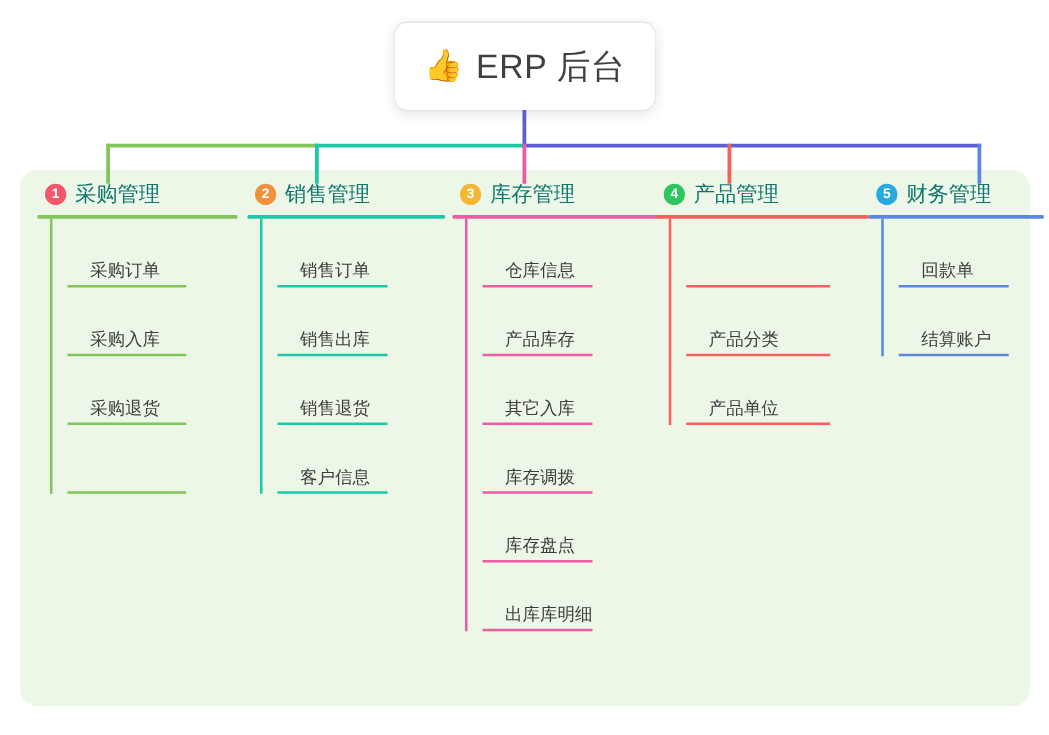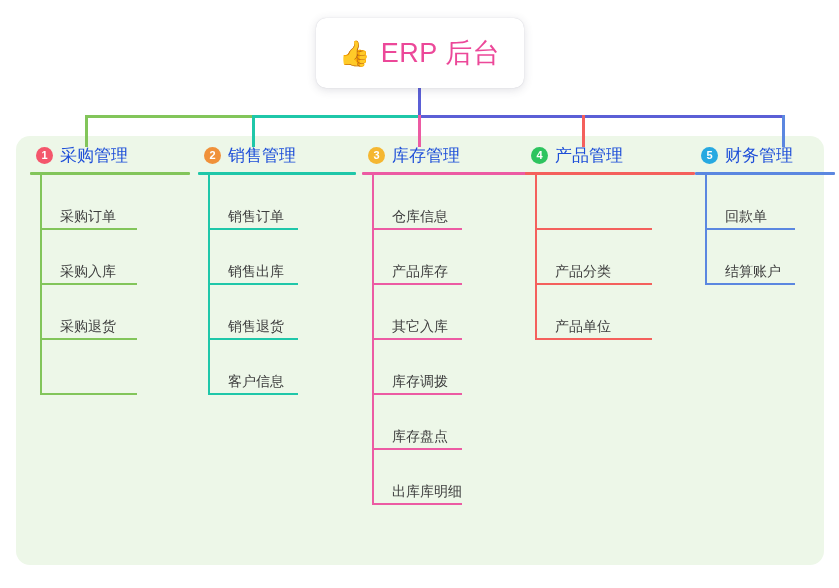--- a/index.html
+++ b/index.html
@@ -44,21 +44,21 @@
     gap: 10px;
   }
   .root-emoji {
     font-size: 25px;
     line-height: 1;
     display: inline-block;
   }
   .root-title {
     font-size: 27px;
     letter-spacing: 0.5px;
-    color: #ec4899;
+    color: #404040;
     white-space: nowrap;
   }
 
   
   .conn {
     position: absolute;
     z-index: 2;
   }
 
   
@@ -92,35 +92,35 @@
     border-radius: 50%;
     color: #ffffff;
     font-size: 11px;
     line-height: 17px;
     text-align: center;
     font-weight: bold;
     flex: none;
   }
   .branch-title {
     font-size: 17px;
-    color: #1d4ed8;
+    color: #0f766e;
     white-space: nowrap;
     text-align: center;
   }
   .branch-underline {
     height: 3px;
     border-radius: 1px;
     margin-top: 4px;
   }
 
   
   .children {
     position: relative;
     margin-left: 10px;
-    padding-left: 0;
+    padding-left: 12px;
   }
   .spine {
     position: absolute;
     left: 0;
     top: 0;
     bottom: 0;
     width: 2px;
   }
   .child {
     position: relative;

